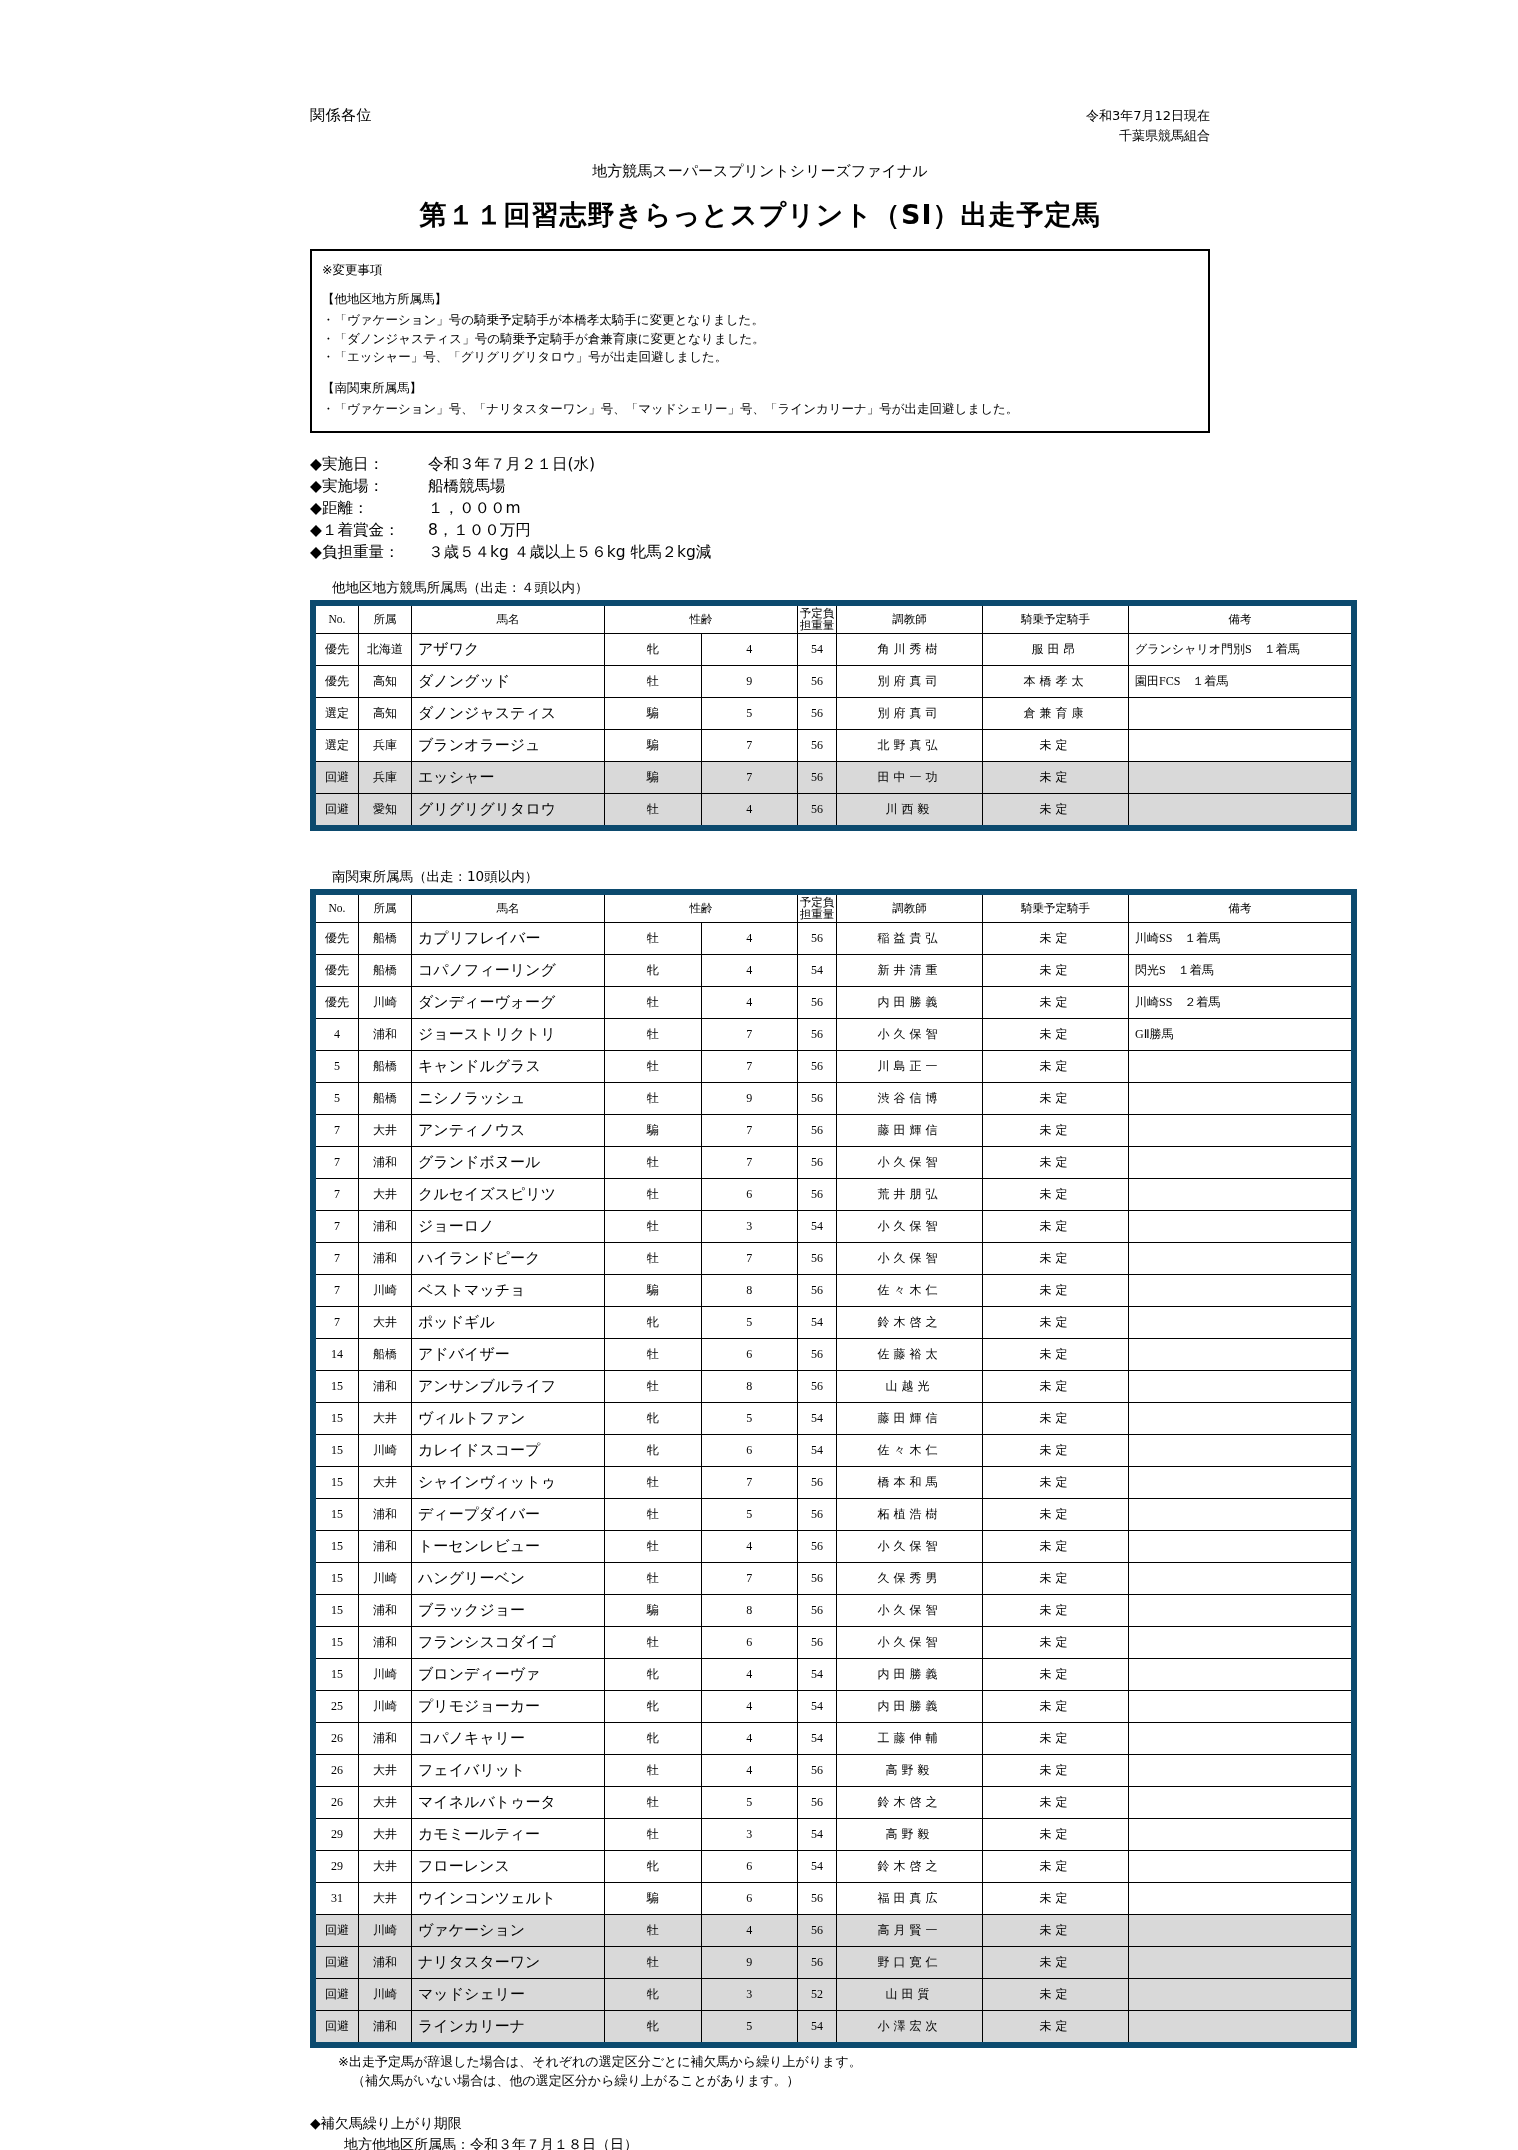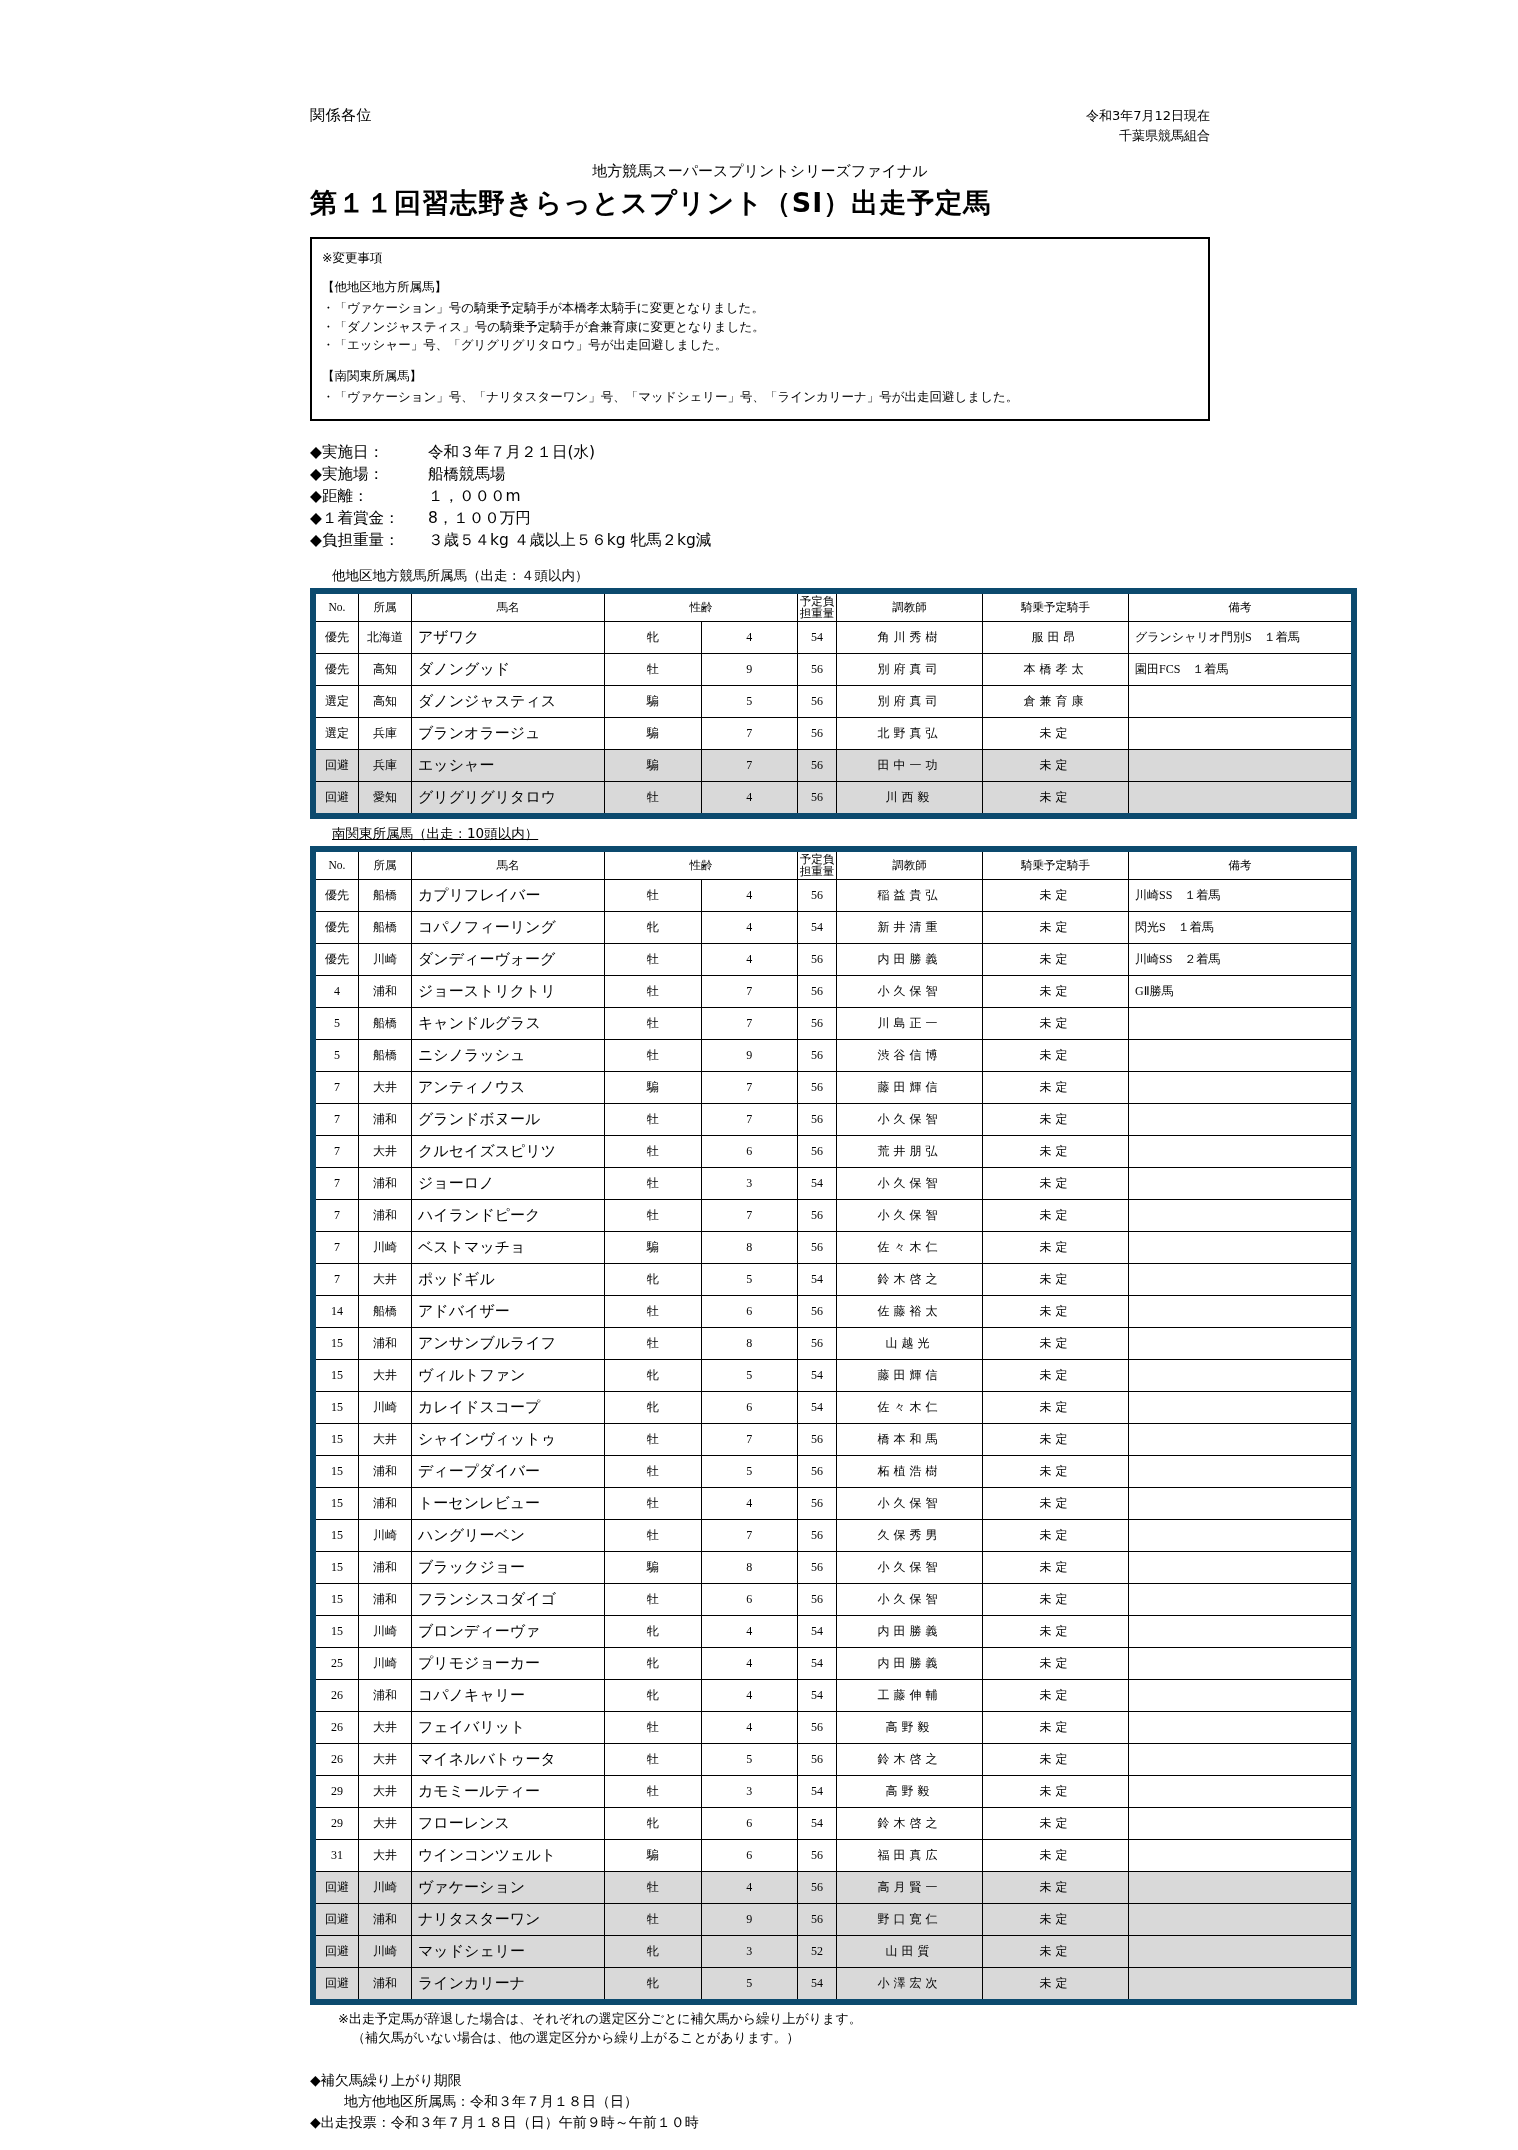--- a/index.html
+++ b/index.html
@@ -45,23 +45,24 @@
   }
 
   
   .subtitle {
     text-align: center;
     font-size: 15px;
     margin-top: 16px;
     letter-spacing: 0px;
   }
   .maintitle {
+    text-align: center;
     font-size: 27px;
     font-weight: bold;
-    margin-top: 4px;
+    margin-top: 16px;
     letter-spacing: 1px;
   }
 
   
   .notice {
     margin-top: 16px;
     border: 2px solid #000;
     padding: 10px 10px 12px 10px;
     font-size: 12.5px;
     line-height: 1.5;
@@ -89,21 +90,21 @@
   }
   .raceinfo .ri-value {
     white-space: nowrap;
   }
 
   
   .tbl-caption {
     font-size: 13.5px;
     margin: 16px 0 3px 22px;
   }
-  .tbl-caption.second { margin-top: 6px; text-decoration: underline; }
+  .tbl-caption.second { margin-top: 37px; }
 
   
   table.horses {
     border-collapse: collapse;
     width: 1047px;
     table-layout: fixed;
     font-size: 12px;
     border: 6px solid #0c4a6e;
     font-family: Liberation Serif, serif;
   }

